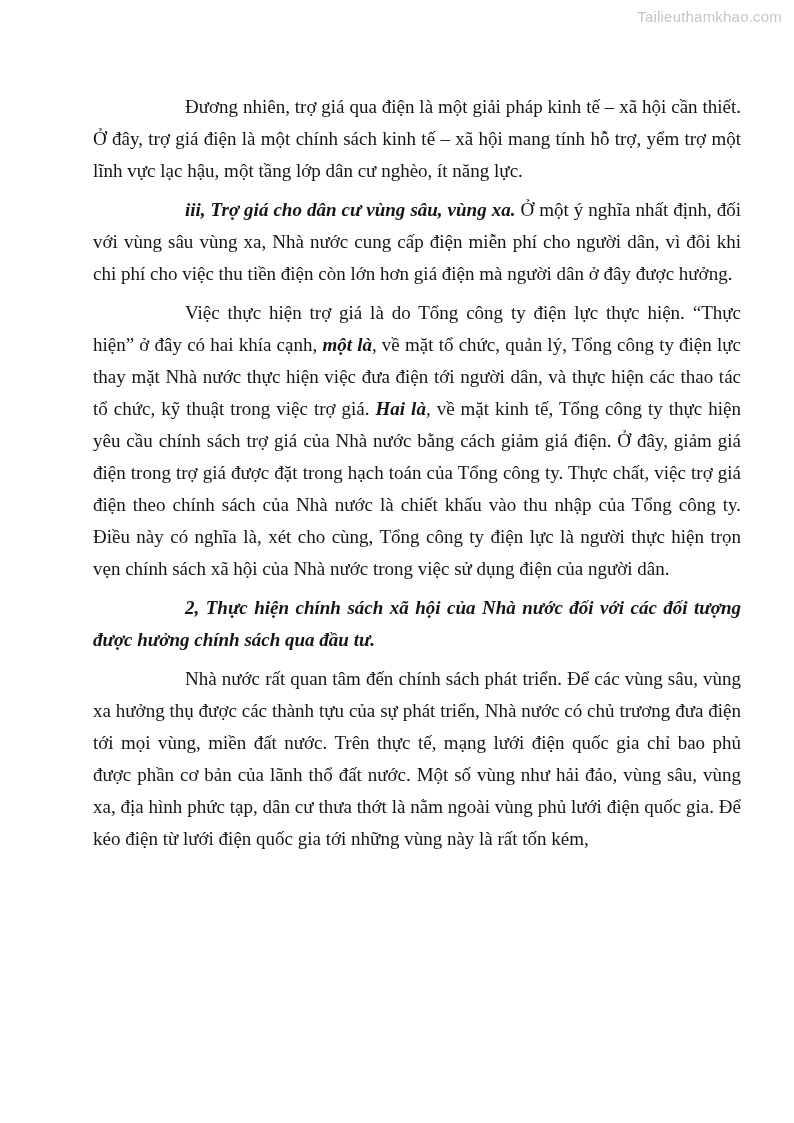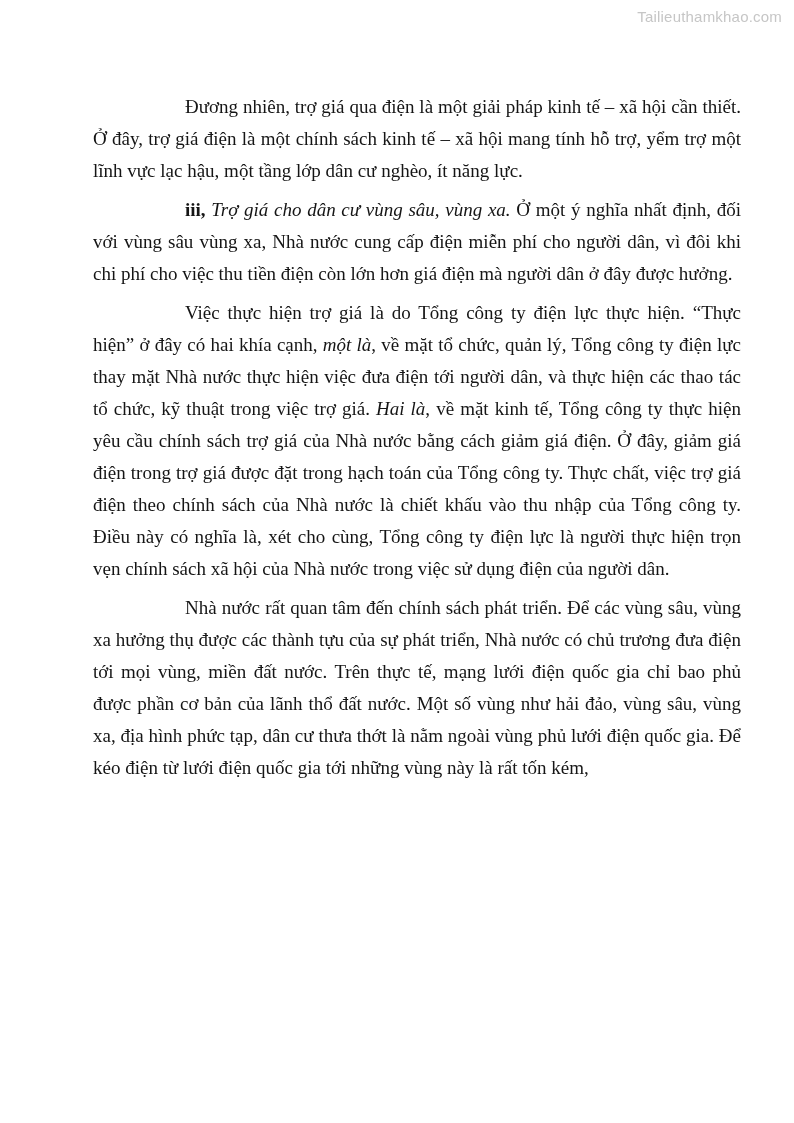--- a/index.html
+++ b/index.html
@@ -34,38 +34,39 @@
     text-align: justify;
     font-size: 19px;
     line-height: 32px;
   }
   .para {
     margin: 0 0 0 0;
     padding-top: 7px;
     text-indent: 92px;
   }
   .run.regular { font-style: normal; font-weight: normal; }
-  .run.italic { font-style: italic; font-weight: normal; }
-  .run.bold-italic { font-weight: bold; }
+  .run.italic { font-style: italic; font-weight: bold; }
+  .run.bold-italic { font-style: italic; font-weight: bold; }
   .page-number {
     position: absolute;
     top: 1003px;
     left: 0;
     width: 100%;
     text-align: center;
     font-size: 18px;
     color: #222222;
   }
 </style>
 </head>
 <body>
 
 <div class="page">
   <div class="watermark">Tailieuthamkhao.com</div>
 
   <div class="content">
       <p class="para"><span class="run regular">Đương nhiên, trợ giá qua điện là một giải pháp kinh tế – xã hội cần thiết. Ở đây, trợ giá điện là một chính sách kinh tế – xã hội mang tính hỗ trợ, yểm trợ một lĩnh vực lạc hậu, một tầng lớp dân cư nghèo, ít năng lực.</span></p>
       <p class="para"><span class="run bold-italic">iii,</span><span class="run italic"> Trợ giá cho dân cư vùng sâu, vùng xa.</span><span class="run regular"> Ở một ý nghĩa nhất định, đối với vùng sâu vùng xa, Nhà nước cung cấp điện miễn phí cho người dân, vì đôi khi chi phí cho việc thu tiền điện còn lớn hơn giá điện mà người dân ở đây được hưởng.</span></p>
       <p class="para"><span class="run regular">Việc thực hiện trợ giá là do Tổng công ty điện lực thực hiện. “Thực hiện” ở đây có hai khía cạnh, </span><span class="run italic">một là</span><span class="run regular">, về mặt tổ chức, quản lý, Tổng công ty điện lực thay mặt Nhà nước thực hiện việc đưa điện tới người dân, và thực hiện các thao tác tổ chức, kỹ thuật trong việc trợ giá. </span><span class="run italic">Hai là</span><span class="run regular">, về mặt kinh tế, Tổng công ty thực hiện yêu cầu chính sách trợ giá của Nhà nước bằng cách giảm giá điện. Ở đây, giảm giá điện trong trợ giá được đặt trong hạch toán của Tổng công ty. Thực chất, việc trợ giá điện theo chính sách của Nhà nước là chiết khấu vào thu nhập của Tổng công ty. Điều này có nghĩa là, xét cho cùng, Tổng công ty điện lực là người thực hiện trọn vẹn chính sách xã hội của Nhà nước trong việc sử dụng điện của người dân.</span></p>
+      <p class="para"><span class="run italic">2, Thực hiện chính sách xã hội của Nhà nước đối với các đối tượng được hưởng chính sách qua đầu tư.</span></p>
       <p class="para"><span class="run regular">Nhà nước rất quan tâm đến chính sách phát triển. Để các vùng sâu, vùng xa hưởng thụ được các thành tựu của sự phát triển, Nhà nước có chủ trương đưa điện tới mọi vùng, miền đất nước. Trên thực tế, mạng lưới điện quốc gia chỉ bao phủ được phần cơ bản của lãnh thổ đất nước. Một số vùng như hải đảo, vùng sâu, vùng xa, địa hình phức tạp, dân cư thưa thớt là nằm ngoài vùng phủ lưới điện quốc gia. Để kéo điện từ lưới điện quốc gia tới những vùng này là rất tốn kém,</span></p>
     </div>
 
 </div>
 
 </body></html>

